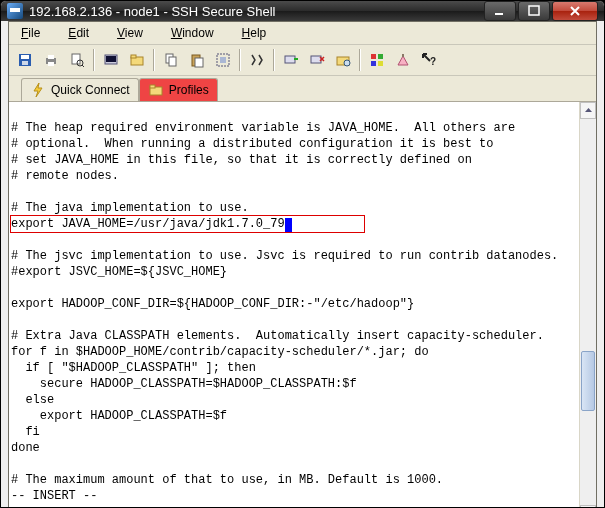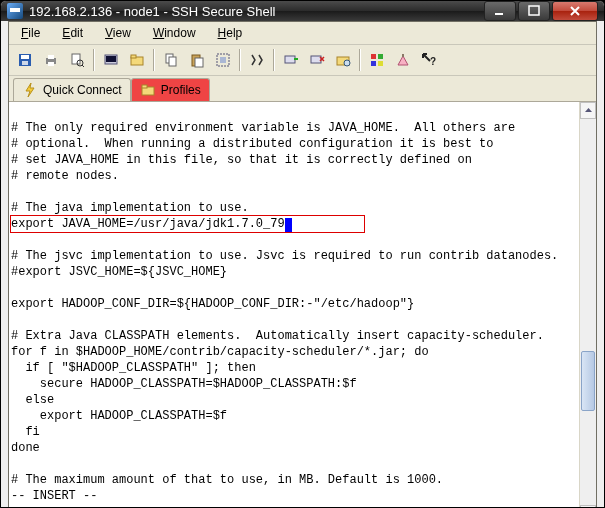--- a/index.html
+++ b/index.html
@@ -7,27 +7,27 @@
   .win-frame { width: 605px; height: 508px; background: #efefef; border: 1px solid #000; border-radius: 6px 6px 0 0; overflow: hidden; display: flex; flex-direction: column; }
   .titlebar { height: 30px; background: linear-gradient(to bottom, #4b4b4b 0%, #2b2b2b 50%, #1a1a1a 50%, #3a3a3a 100%); display: flex; align-items: center; padding: 0 6px; color: #fff; }
   .titlebar .app-icon { width: 16px; height: 16px; background: linear-gradient(135deg,#6badf7,#15497d); border-radius: 2px; margin-right: 6px; flex: 0 0 auto; position: relative; }
   .titlebar .app-icon::after { content: ""; position: absolute; left: 3px; top: 5px; width: 10px; height: 4px; background: #fff; }
   .titlebar .title-text { flex: 1 1 auto; font-size: 13px; white-space: nowrap; overflow: hidden; }
   .win-controls { display: flex; gap: 2px; }
   .win-btn { width: 32px; height: 20px; background: linear-gradient(to bottom,#6a6a6a,#3a3a3a); border: 1px solid #222; border-radius: 3px; display: flex; align-items: center; justify-content: center; color: #fff; font-size: 12px; }
   .win-btn.close { width: 46px; background: linear-gradient(to bottom,#d97a6f,#c24a3b 50%,#a8210d 50%,#c24a3b); }
   .win-btn svg { display: block; }
   .inner { flex: 1 1 auto; margin: 0 7px 5px 7px; background: #ece9d8; border: 1px solid #716f64; display: flex; flex-direction: column; }
-  .menubar { background: #ece9d8; padding: 2px 4px; border-bottom: 1px solid #c9c7ba; display: flex; gap: 6px; text-align: center; }
+  .menubar { background: #ece9d8; padding: 2px 4px; border-bottom: 1px solid #c9c7ba; display: flex; gap: 12px; text-align: center; }
   .menu-item { padding: 2px 8px; cursor: default; }
   .menu-item u { text-decoration: underline; }
   .toolbar { background: #ece9d8; padding: 3px 4px; border-bottom: 1px solid #c9c7ba; display: flex; align-items: center; gap: 2px; }
   .tbtn { width: 24px; height: 24px; border: 1px solid transparent; display: flex; align-items: center; justify-content: center; }
   .tsep { width: 2px; height: 22px; border-left: 1px solid #aca899; border-right: 1px solid #fff; margin: 0 2px; }
-  .tabs { background: #ece9d8; padding: 2px 4px 0 4px; display: flex; gap: 0; border-bottom: 1px solid #aca899; }
+  .tabs { background: #ece9d8; padding: 2px 4px 0 12px; display: flex; gap: 0; border-bottom: 1px solid #aca899; }
   .tab { border: 1px solid #aca899; border-bottom: none; background: #ece9d8; padding: 3px 8px; display: flex; align-items: center; gap: 5px; border-radius: 3px 3px 0 0; }
   .tab.inactive { background: #ef4444; }
   .terminal-wrap { flex: 1 1 auto; display: flex; min-height: 0; }
   .terminal { flex: 1 1 auto; background: #fff; font-family: "Courier New", monospace; font-size: 12px; line-height: 16px; padding: 2px; color: #000; white-space: pre; overflow: hidden; position: relative; }
   .terminal .highlight-box { display: inline-block; outline: 1px solid #d00; position: relative; }
   .terminal .cursor-block { display: inline-block; width: 7px; height: 14px; background: #00f; vertical-align: text-bottom; position: relative; top: 1px; }
   .vscroll { width: 17px; background: #efefef; border-left: 1px solid #d9d6c7; position: relative; display: flex; flex-direction: column; }
   .vscroll .arrow { height: 17px; background: #f5f5f5; border: 1px solid #c0c0c0; display: flex; align-items: center; justify-content: center; }
   .vscroll .track { flex: 1 1 auto; background: #efefef; position: relative; }
   .vscroll .thumb { position: absolute; left: 1px; right: 1px; top: 60%; height: 60px; background: linear-gradient(to right,#d9e5f5,#b6c9e4); border: 1px solid #8aa4c8; border-radius: 2px; }
@@ -183,21 +183,21 @@
         <svg class="ic" viewBox="0 0 16 16">
             <rect x="2" y="5" width="12" height="8" fill="#f4d97a" stroke="#a8842a"></rect>
             <rect x="2" y="3" width="5" height="3" fill="#f4d97a" stroke="#a8842a"></rect>
           </svg>
         <span>Profiles</span>
       </div>
     </div>
 
     <div class="terminal-wrap">
       <div class="terminal">
-<span># The only required environment variable is JAVA_HOME.  All others are</span>
+<span># The heap required environment variable is JAVA_HOME.  All others are</span>
 <span># optional.  When running a distributed configuration it is best to</span>
 <span># set JAVA_HOME in this file, so that it is correctly defined on</span>
 <span># remote nodes.</span>
 <span></span>
 <span># The java implementation to use.</span>
 <span class="highlight-box"><span>export JAVA_HOME=/usr/java/jdk1.7.0_79</span><span class="cursor-block"></span>          </span>
 <span></span>
 <span># The jsvc implementation to use. Jsvc is required to run contrib datanodes.</span>
 <span>#export JSVC_HOME=${JSVC_HOME}</span>
 <span></span>

